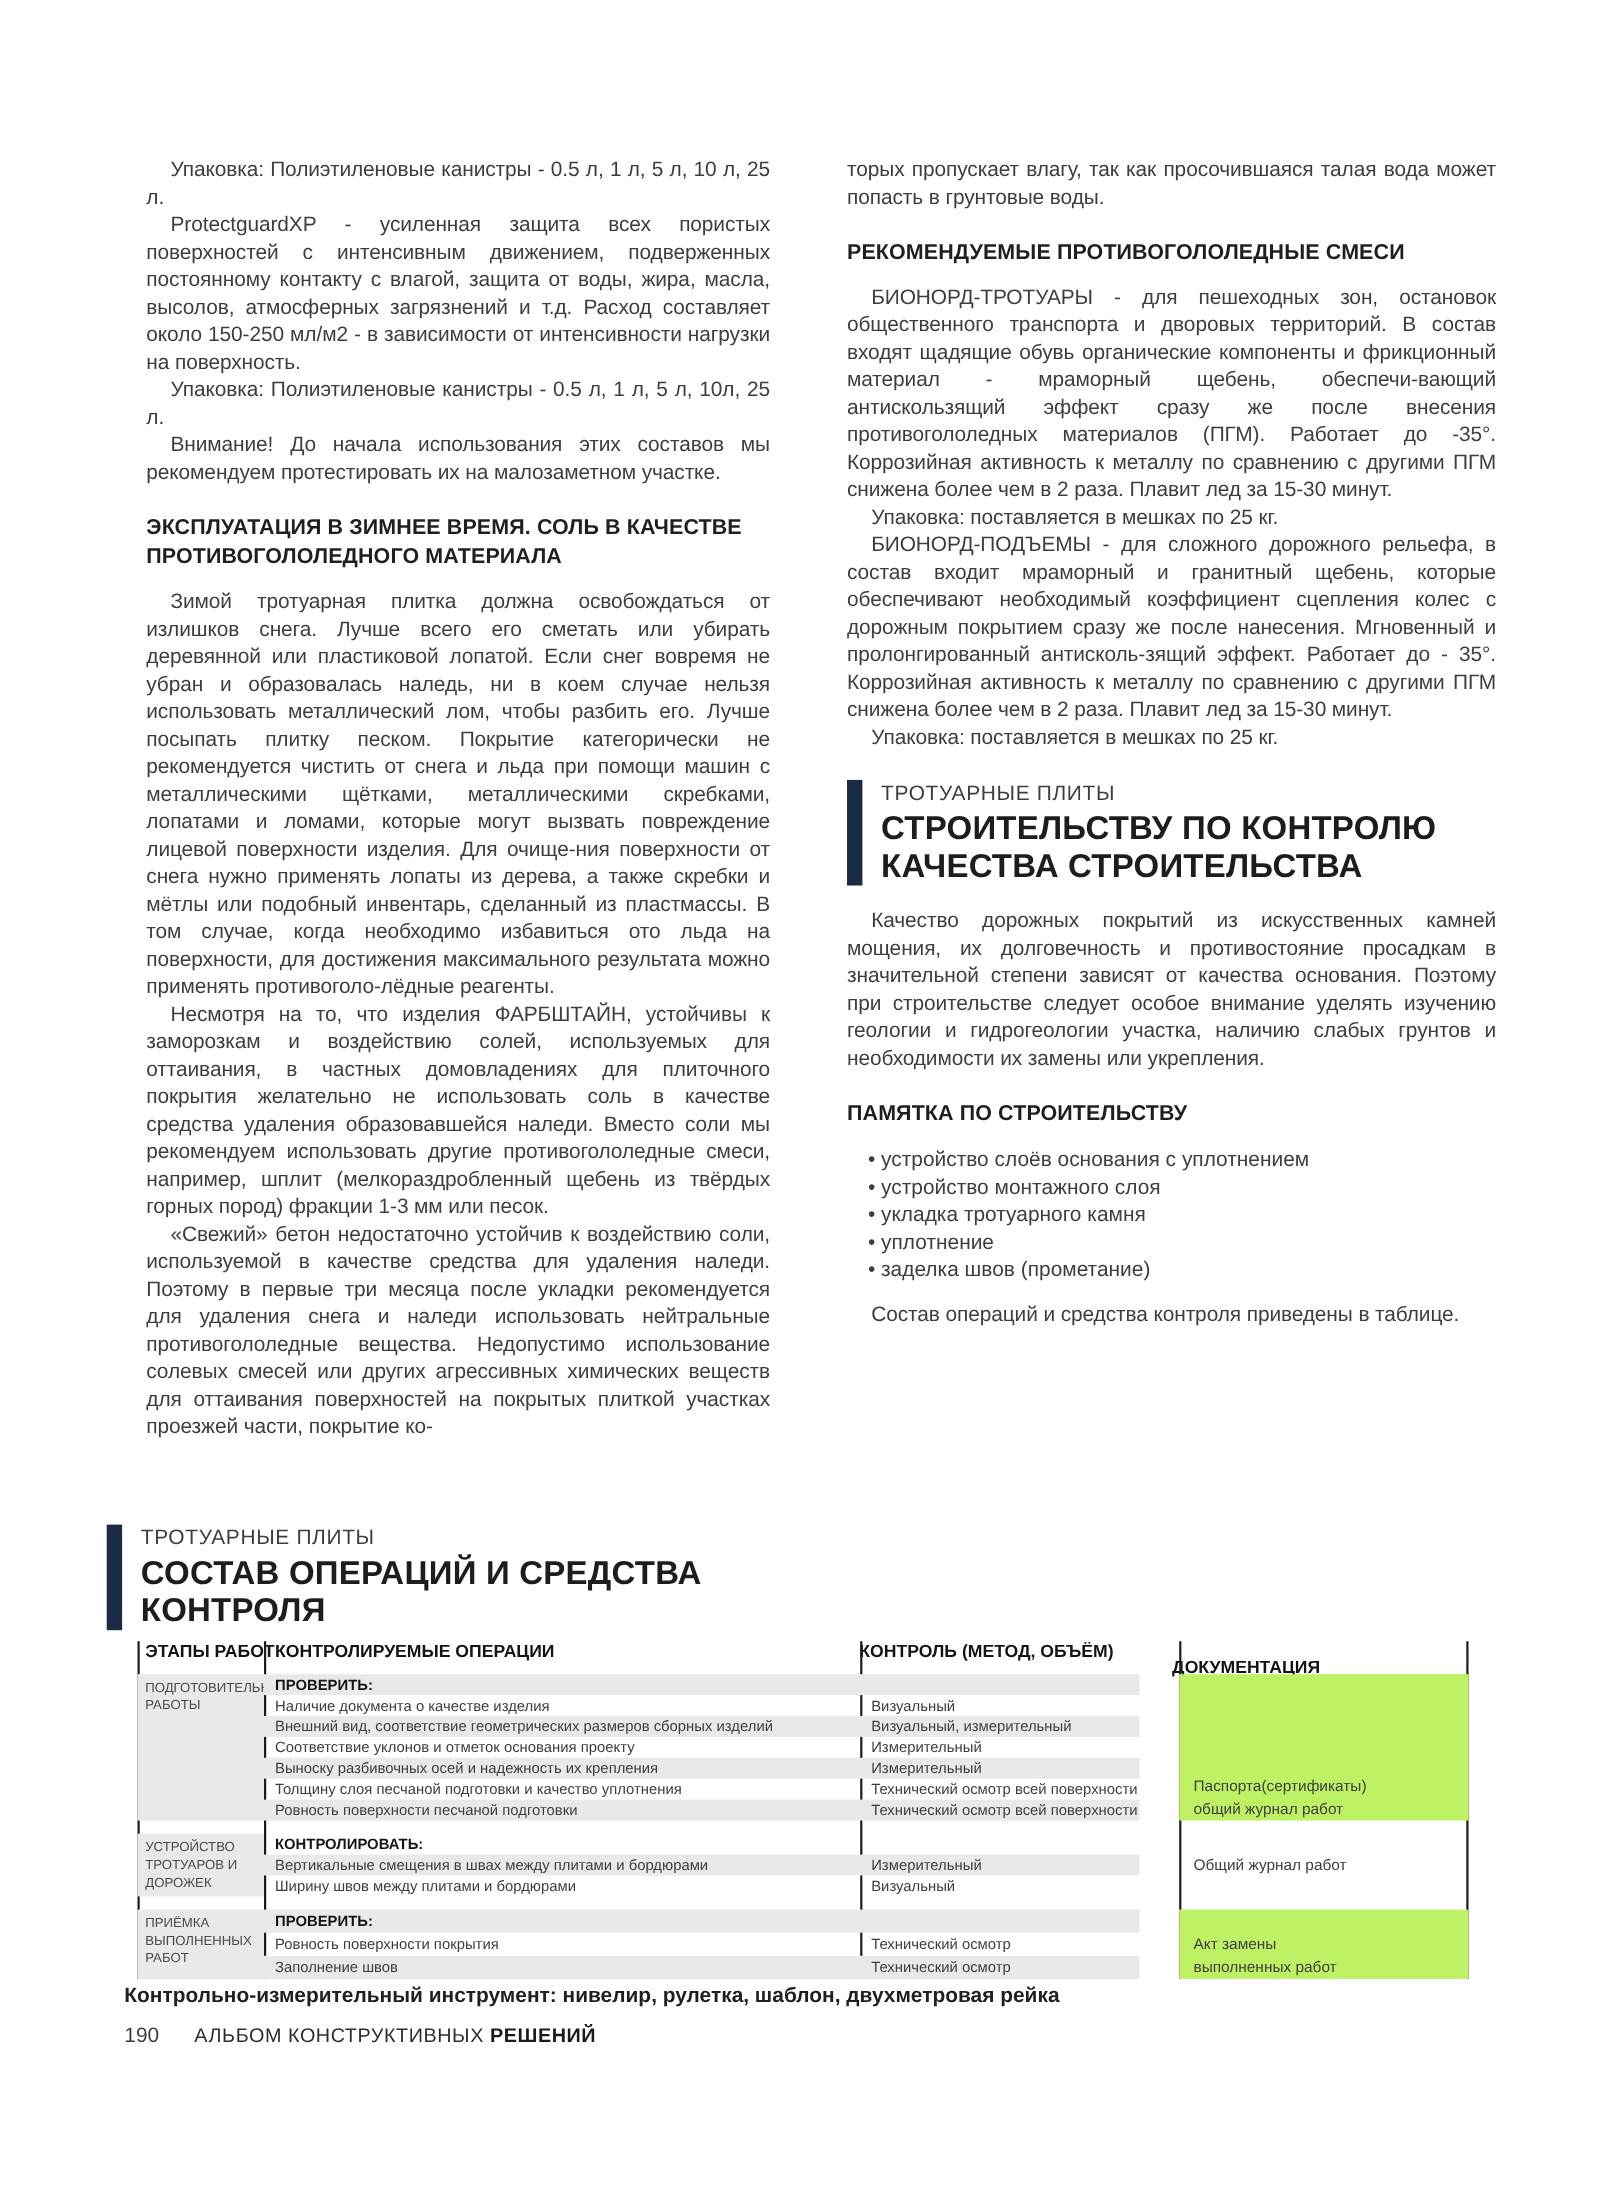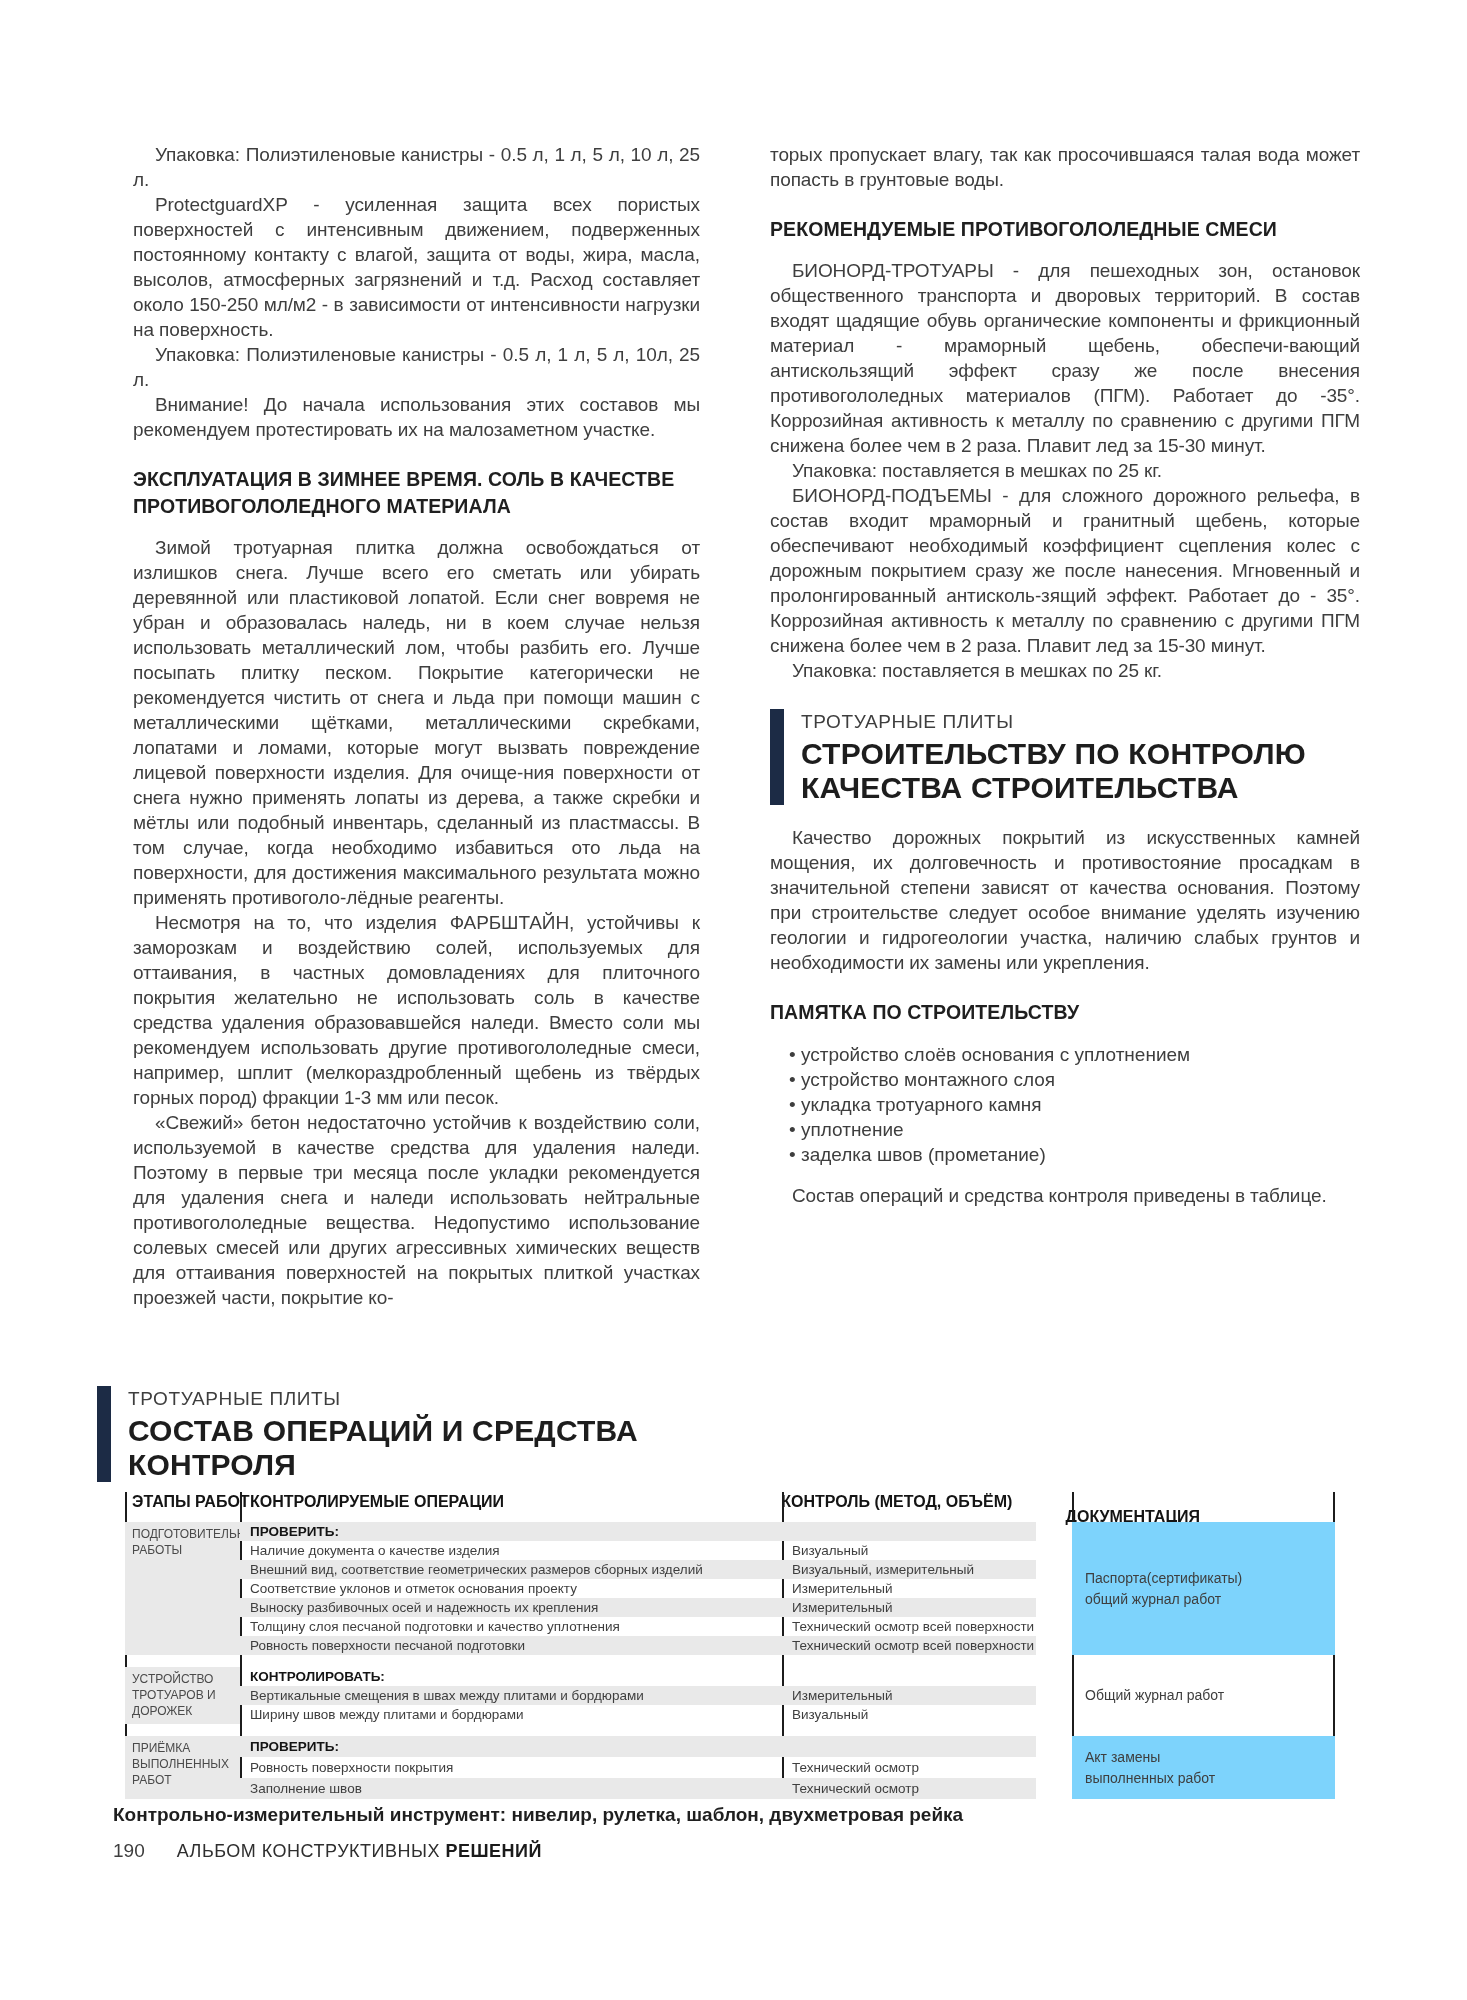--- a/index.html
+++ b/index.html
@@ -34,21 +34,21 @@
          font-size:12px;line-height:16px;color:#4a4a4a;}
   .gbody{width:832px;flex:0 0 832px;}
   .orow{display:flex;height:19px;line-height:19px;margin-right:36px;white-space:nowrap;}
   .orow.shade{background:#e9e9e9;}
   .g3 .orow{height:21px;line-height:21px;}
   .opcell{width:542px;flex:0 0 542px;box-sizing:border-box;padding-left:10px;overflow:hidden;}
   .ctrlcell{flex:1;box-sizing:border-box;padding-left:10px;overflow:hidden;}
   .action{font-weight:bold;color:#141414;}
   .doc{width:263px;flex:0 0 263px;box-sizing:border-box;padding-left:13px;display:flex;flex-direction:column;
        justify-content:center;font-size:14px;line-height:21px;}
-  .doc.grey{background:#7dd3fc;}
+  .doc.grey{background:#bef264;justify-content:flex-end;}
 
   .note{position:absolute;left:113px;top:1804px;font-size:19px;font-weight:bold;color:#1f1f1f;}
   .pfooter{position:absolute;left:113px;top:1840px;font-size:19px;color:#3e3e3e;}
   .pfooter .album{margin-left:32px;font-size:18px;letter-spacing:0.5px;color:#2e2e2e;}
   .pfooter .album-bold{font-weight:bold;color:#1a1a1a;}
 </style>
 </head>
 <body>
 
 <div class="page">

